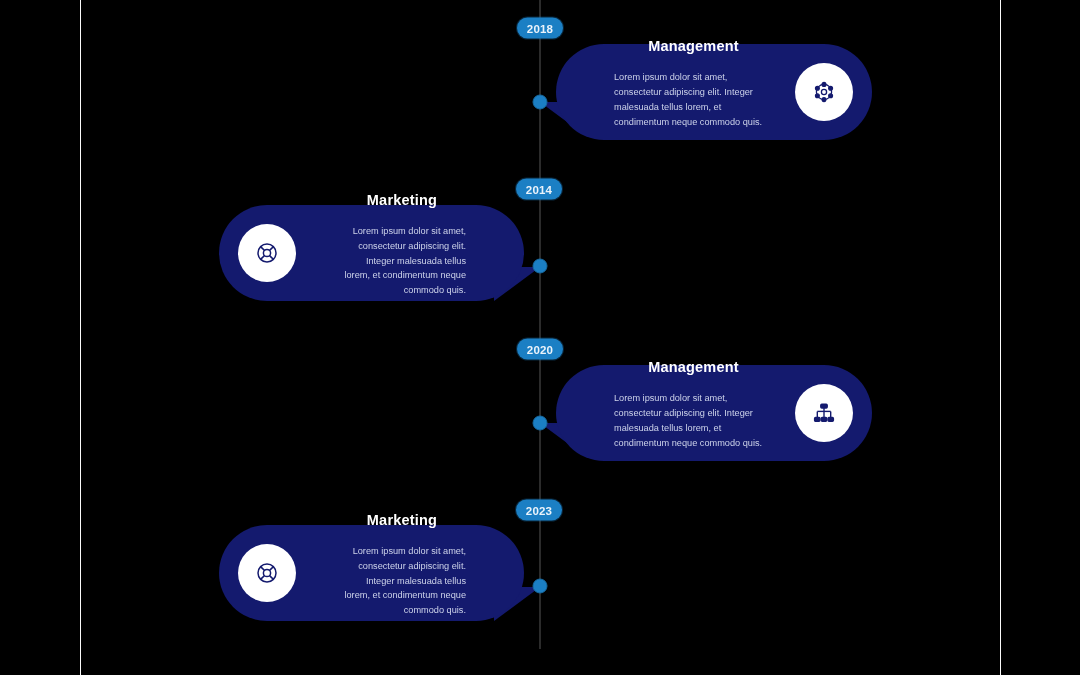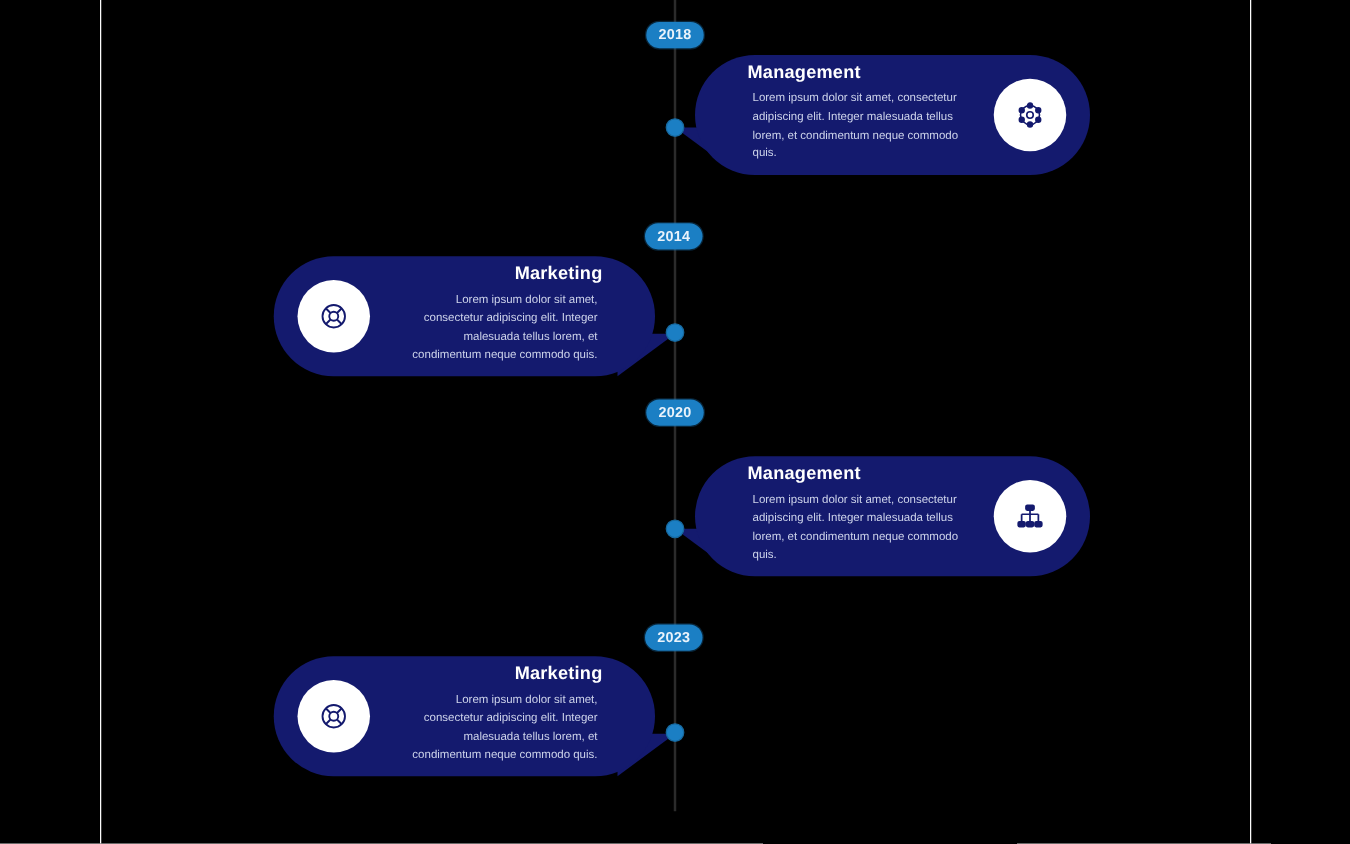--- a/index.html
+++ b/index.html
@@ -112,26 +112,27 @@
   }
   .card.right .card-body { padding-left: 42px; text-align: left; }
   .card.left  .card-body { padding-right: 42px; text-align: right; }
 
   .card-title {
     color: #ffffff;
     font-size: 14.5px;
     font-weight: 700;
     margin: 0 0 5px 0;
     letter-spacing: .2px;
+    text-align: center;
   }
   .card-desc {
     color: #cdd3ea;
     font-size: 9.2px;
     line-height: 1.62;
-    margin: 4px;
+    margin: 16px;
     font-weight: 400;
   }
 </style>
 </head>
 <body>
 
 <div id="stage">
 
   <div class="slide-edge left"></div>
   <div class="slide-edge right"></div>
@@ -187,21 +188,21 @@
         <line x1="18.4" y1="5.6" x2="14.6" y2="9.4"></line>
         <line x1="9.4" y1="14.6" x2="5.6" y2="18.4"></line>
       </svg>
     </div>
     <div class="card-body">
       <p class="card-title">Marketing</p>
       <p class="card-desc">Lorem ipsum dolor sit amet, consectetur adipiscing elit. Integer malesuada tellus lorem, et condimentum neque commodo quis.</p>
     </div>
   </div>
 
-  <div class="year-badge" style="left:540px; top:330px;">
+  <div class="year-badge" style="left:540px; top:349px;">
     <span>2020</span>
   </div>
 
   <svg class="tail" style="left:536px; top:421px;" width="56" height="38" viewBox="0 0 56 38">
     <path d="M4 2 L50 2 L50 36 Z" fill="#141a6e"></path>
   </svg>
 
   <div class="node-dot" style="left:540px; top:423px;"></div>
 
   <div class="card right" style="left:556px; top:365px; width:316px;">

